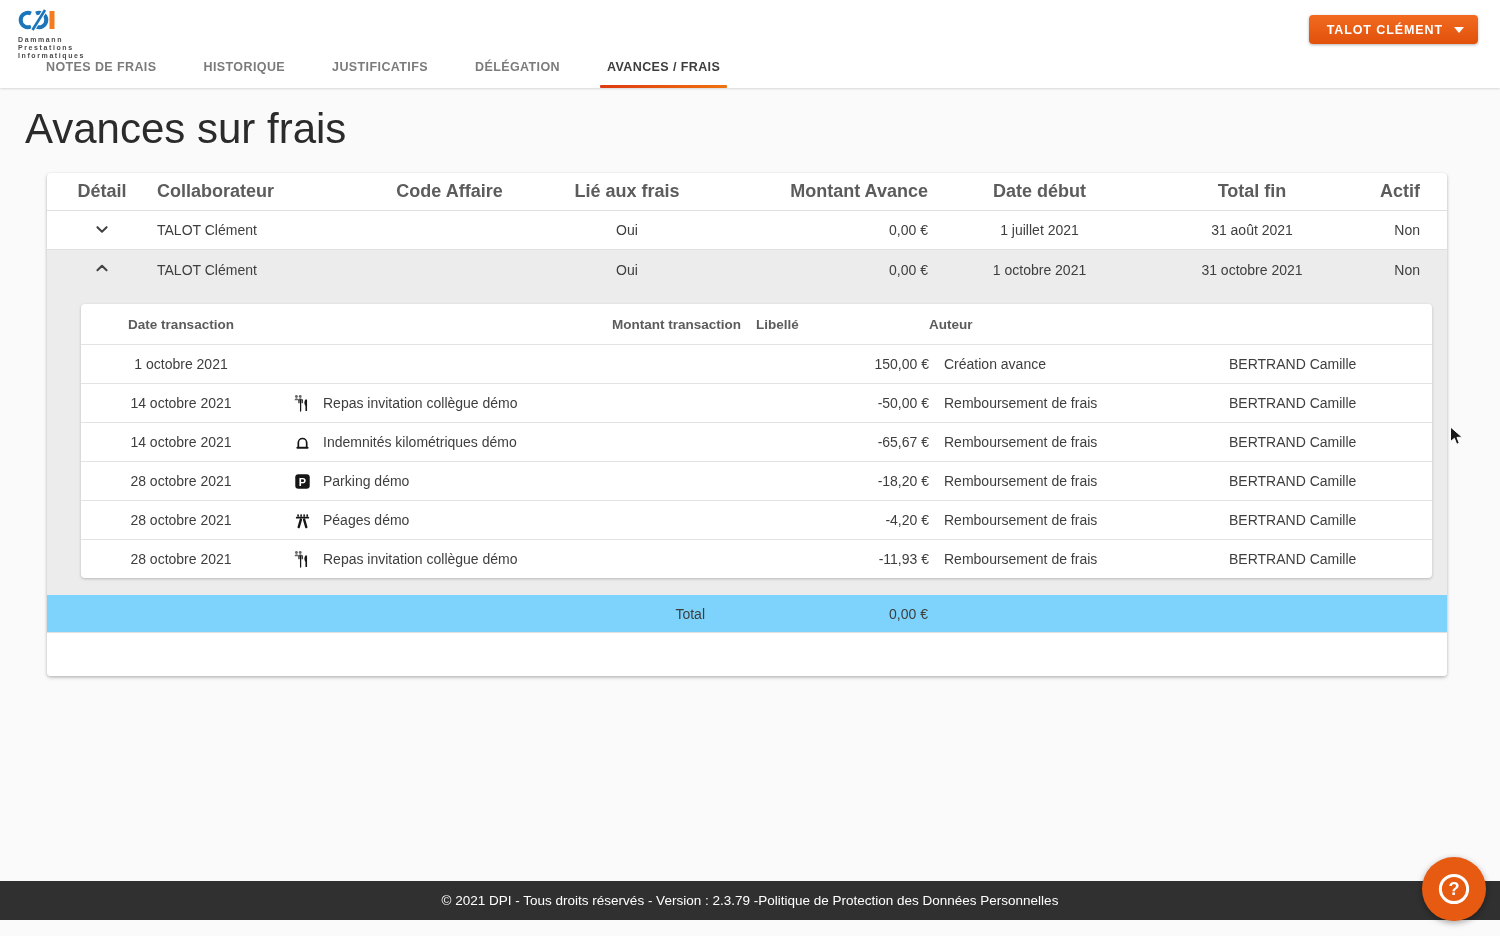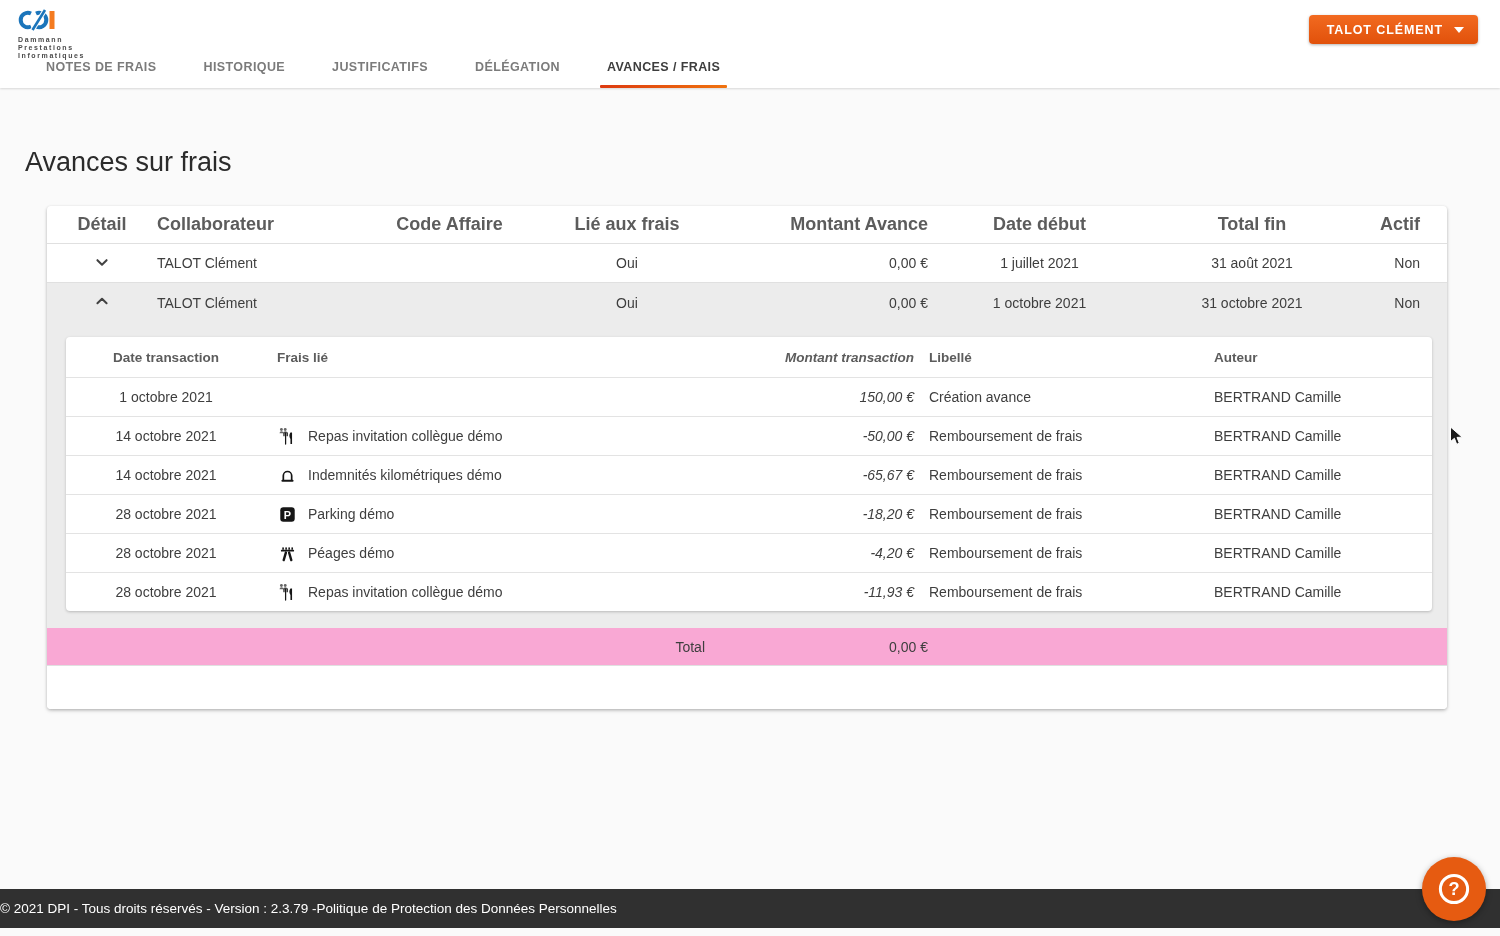--- a/index.html
+++ b/index.html
@@ -20,55 +20,55 @@
   .tab.active::after { content:""; position:absolute; left:-5px; right:-5px; bottom:0; height:3px;
          background:linear-gradient(90deg,#dd3a10,#f0730f); border-radius:1px; }
   .user-btn { position:absolute; right:22px; top:15px; height:29px; padding:0 14px 0 18px;
          background:linear-gradient(180deg,#f26a20,#e1510b); color:#fff; font-weight:bold;
          font-size:12.5px; letter-spacing:.9px; border:none; border-radius:4px; cursor:pointer;
          display:flex; align-items:center; gap:11px; box-shadow:0 1px 3px rgba(0,0,0,.3);
          font-family:"Liberation Sans", sans-serif; }
   .caret { width:0; height:0; border-left:5px solid transparent; border-right:5px solid transparent; border-top:6px solid #fff; }
 
   
-  h1 { margin:56px 0 0 25px; font-size:27px; font-weight:400; color:#2b2b2b; line-height:36px; }
+  h1 { margin:23px 0 0 25px; font-size:42px; font-weight:400; color:#2b2b2b; line-height:36px; }
   .card { margin:26px 0 0 47px; width:1400px; background:#fff; border-radius:4px;
           box-shadow:0 1px 3px rgba(0,0,0,.2), 0 2px 4px rgba(0,0,0,.12); overflow:hidden; }
 
   .adv-grid { display:grid; grid-template-columns:110px 220px 145px 210px 205px 205px 220px 1fr; align-items:center; }
   .adv-head { height:38px; border-bottom:1px solid #e0e0e0; font-size:18px; font-weight:bold; color:#5c5c5c; }
   .adv-row  { height:39px; font-size:14px; color:#3e3e3e; }
   .adv-row.collapsed { border-bottom:1px solid #e0e0e0; background:#fff; }
   .c1 { justify-self:center; } .c2 { justify-self:start; } .c3 { justify-self:center; }
   .c4 { justify-self:center; } .c5 { justify-self:end; padding-right:9px; }
   .c6 { justify-self:center; } .c7 { justify-self:center; } .c8 { justify-self:end; padding-right:27px; }
   .chev-btn { background:none; border:none; padding:2px; cursor:pointer; display:flex; align-items:center; }
 
   .expanded-section { background:#ececec; padding-bottom:17px; }
   .adv-row.expanded { background:#ececec; }
 
-  .nested-card { margin:15px 15px 0 19px; background:#fff; border-radius:4px;
+  .nested-card { margin:15px 15px 0 34px; background:#fff; border-radius:4px;
                  box-shadow:0 1px 3px rgba(0,0,0,.22); overflow:hidden; }
   .tx-grid { display:grid; grid-template-columns:200px 460px 188px 300px 1fr; align-items:center; }
   .tx-head { height:40px; font-size:13.5px; font-weight:bold; color:#5c5c5c; }
   .tx-row  { height:39px; border-top:1px solid #e3e3e3; font-size:14px; color:#3e3e3e; }
   .t1 { justify-self:center; } 
   .t2 { justify-self:stretch; display:flex; align-items:center; gap:11px; padding-left:11px; }
   .t2 .tx-icon { width:20px; height:20px; display:flex; align-items:center; justify-content:center; }
-  .t3 { justify-self:end;font-style:italic; } .t4 { justify-self:start; padding-left:15px; } .t5 { justify-self:start; }
+  .t3 { justify-self:end; } .t4 { justify-self:start; padding-left:15px; } .t5 { justify-self:start; }
 
   .total-row { height:38px; display:flex; align-items:center; border-bottom:1px solid #e0e0e0;
-               font-size:14px; color:#3e3e3e; background:#f9a8d4; }
+               font-size:14px; color:#3e3e3e; background:#7dd3fc; }
   .total-label { width:658px; text-align:right; }
   .total-value { width:223px; text-align:right; }
   .card-bottom-strip { height:43px; background:#fff; }
 
   
-  footer { position:absolute; left:0; bottom:8px; width:1500px; height:39px; background:#303030;
-           color:#fff; display:flex; align-items:center; font-size:13.5px; }
+  footer { position:absolute; left:0; bottom:16px; width:1500px; height:39px; background:#303030;
+           color:#fff; display:flex; align-items:center; justify-content:center; font-size:13.5px; }
   footer .link { color:#fff; text-decoration:none; cursor:pointer; }
   .fab { position:absolute; right:14px; bottom:15px; width:64px; height:64px; border-radius:50%;
          background:#e65b11; border:none; cursor:pointer; display:flex; align-items:center;
          justify-content:center; box-shadow:0 2px 6px rgba(0,0,0,.35); z-index:10; }
   .mouse-cursor { position:absolute; left:1449px; top:426px; z-index:20; pointer-events:none; }
 </style>
 </head>
 <body>
 
 <header>
@@ -145,23 +145,20 @@
   <span class="c3"></span>
   <span class="c4">Oui</span>
   <span class="c5">0,00 €</span>
   <span class="c6">1 octobre 2021</span>
   <span class="c7">31 octobre 2021</span>
   <span class="c8">Non</span>
           </div>
           <div class="nested-card">
             <div class="tx-grid tx-head">
               <span class="t1">Date transaction</span>
-              <span class="t2">
-                <span>Frais lié</span>
-              </span>
               <span class="t3">Montant transaction</span>
               <span class="t4">Libellé</span>
               <span class="t5">Auteur</span>
             </div>
       <div class="tx-grid tx-row">
         <span class="t1">1 octobre 2021</span>
         <span class="t2"></span>
         <span class="t3">150,00 €</span>
         <span class="t4">Création avance</span>
         <span class="t5">BERTRAND Camille</span>

